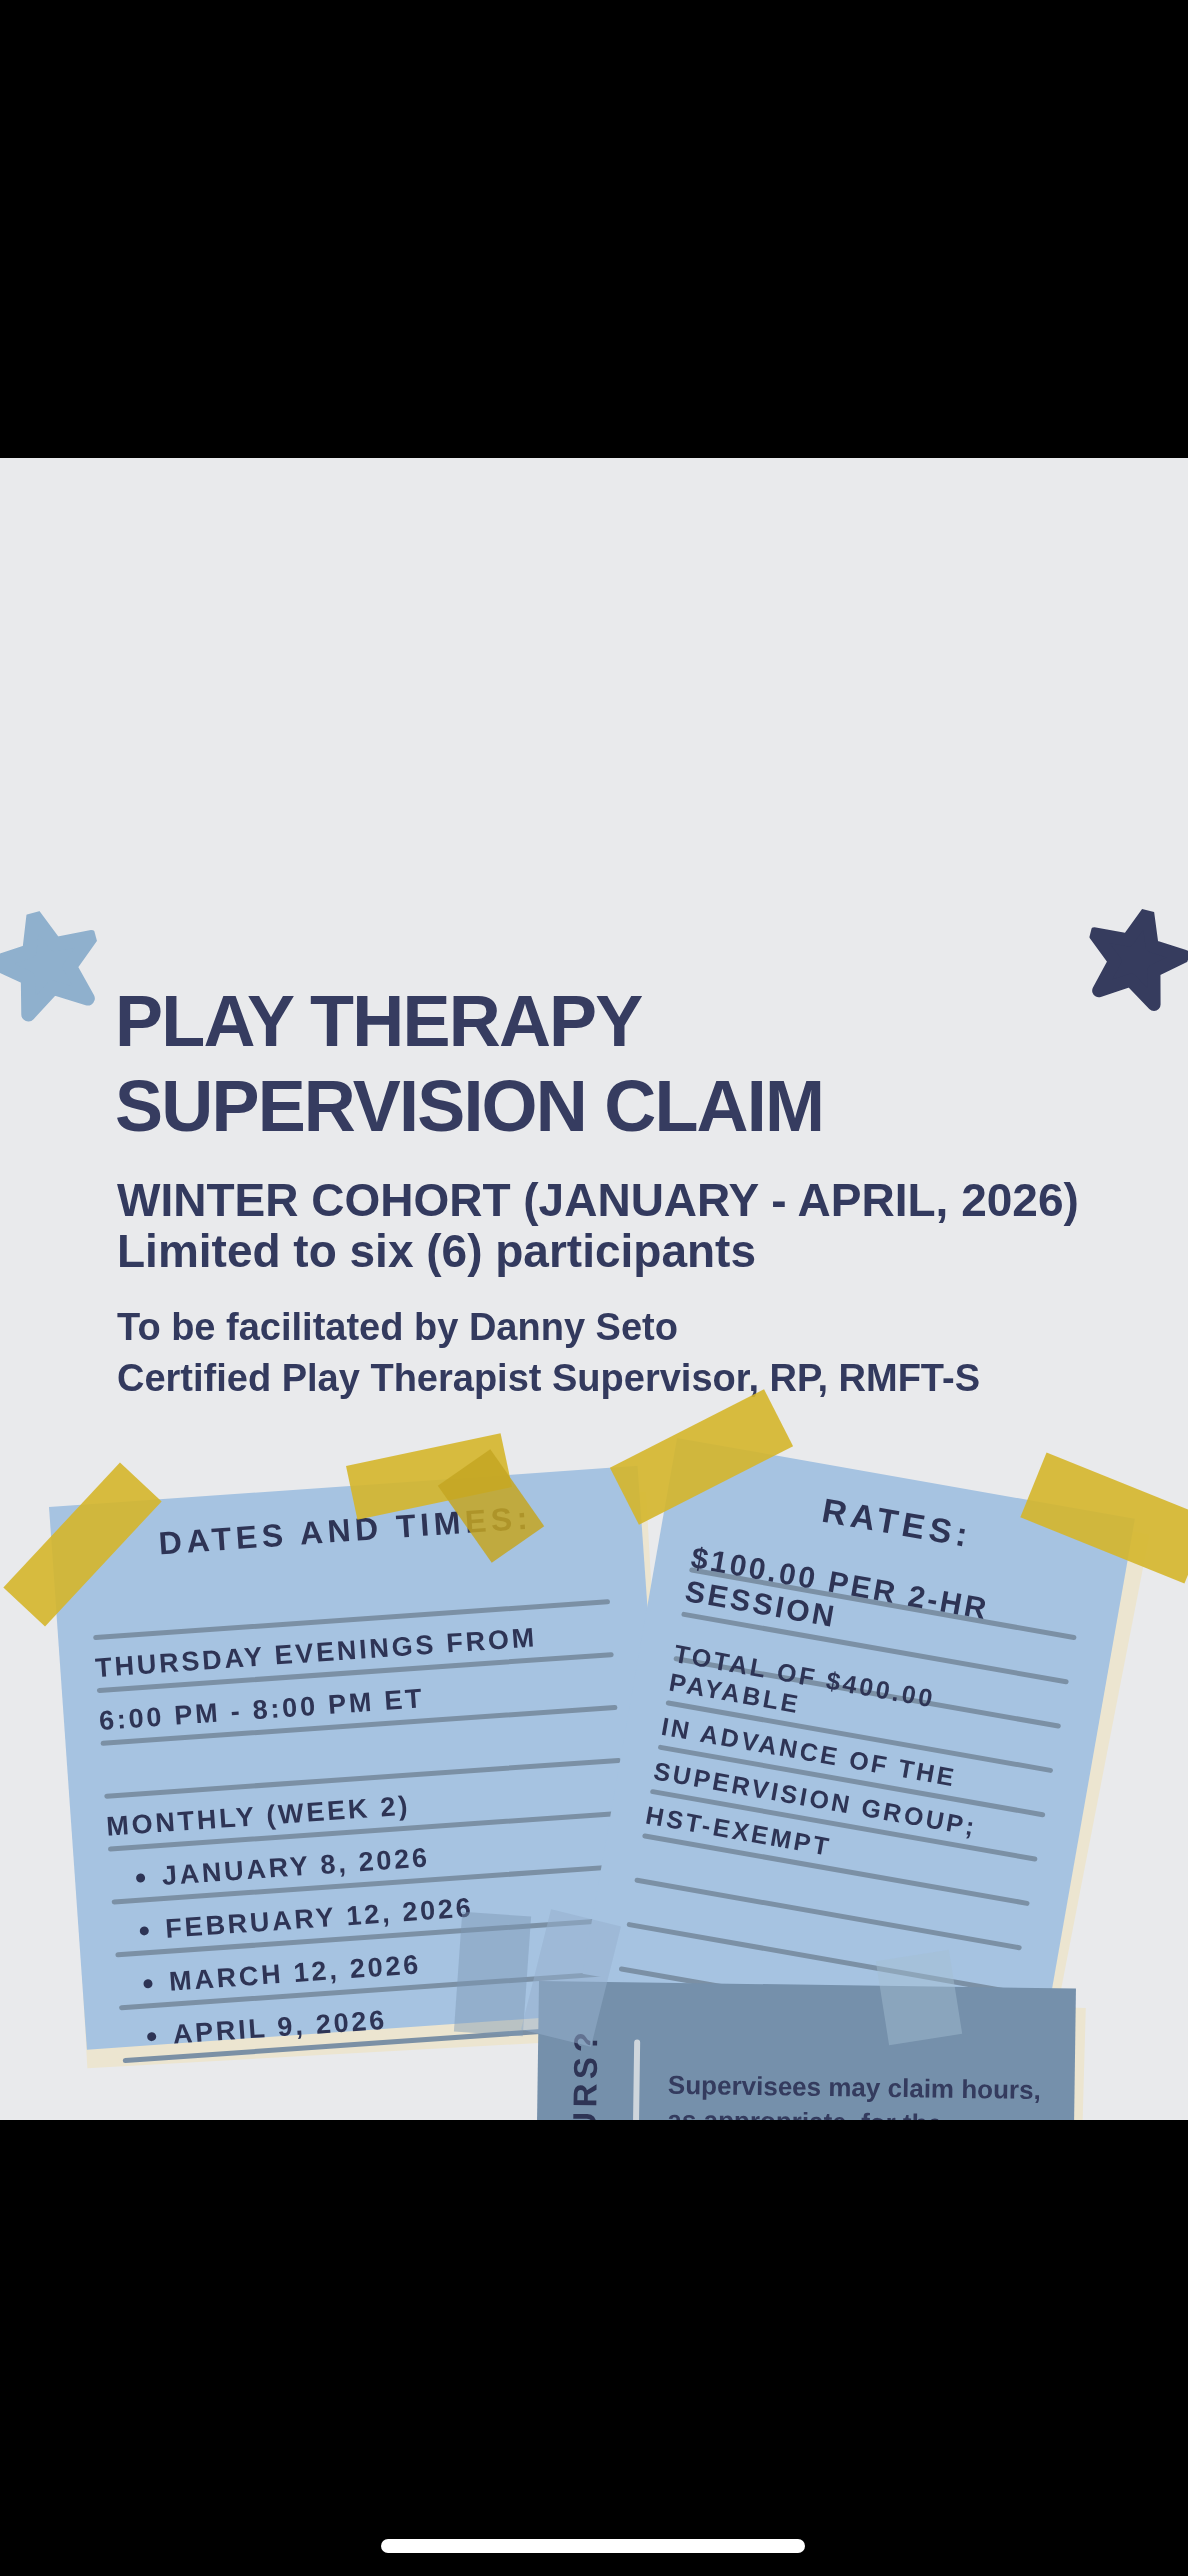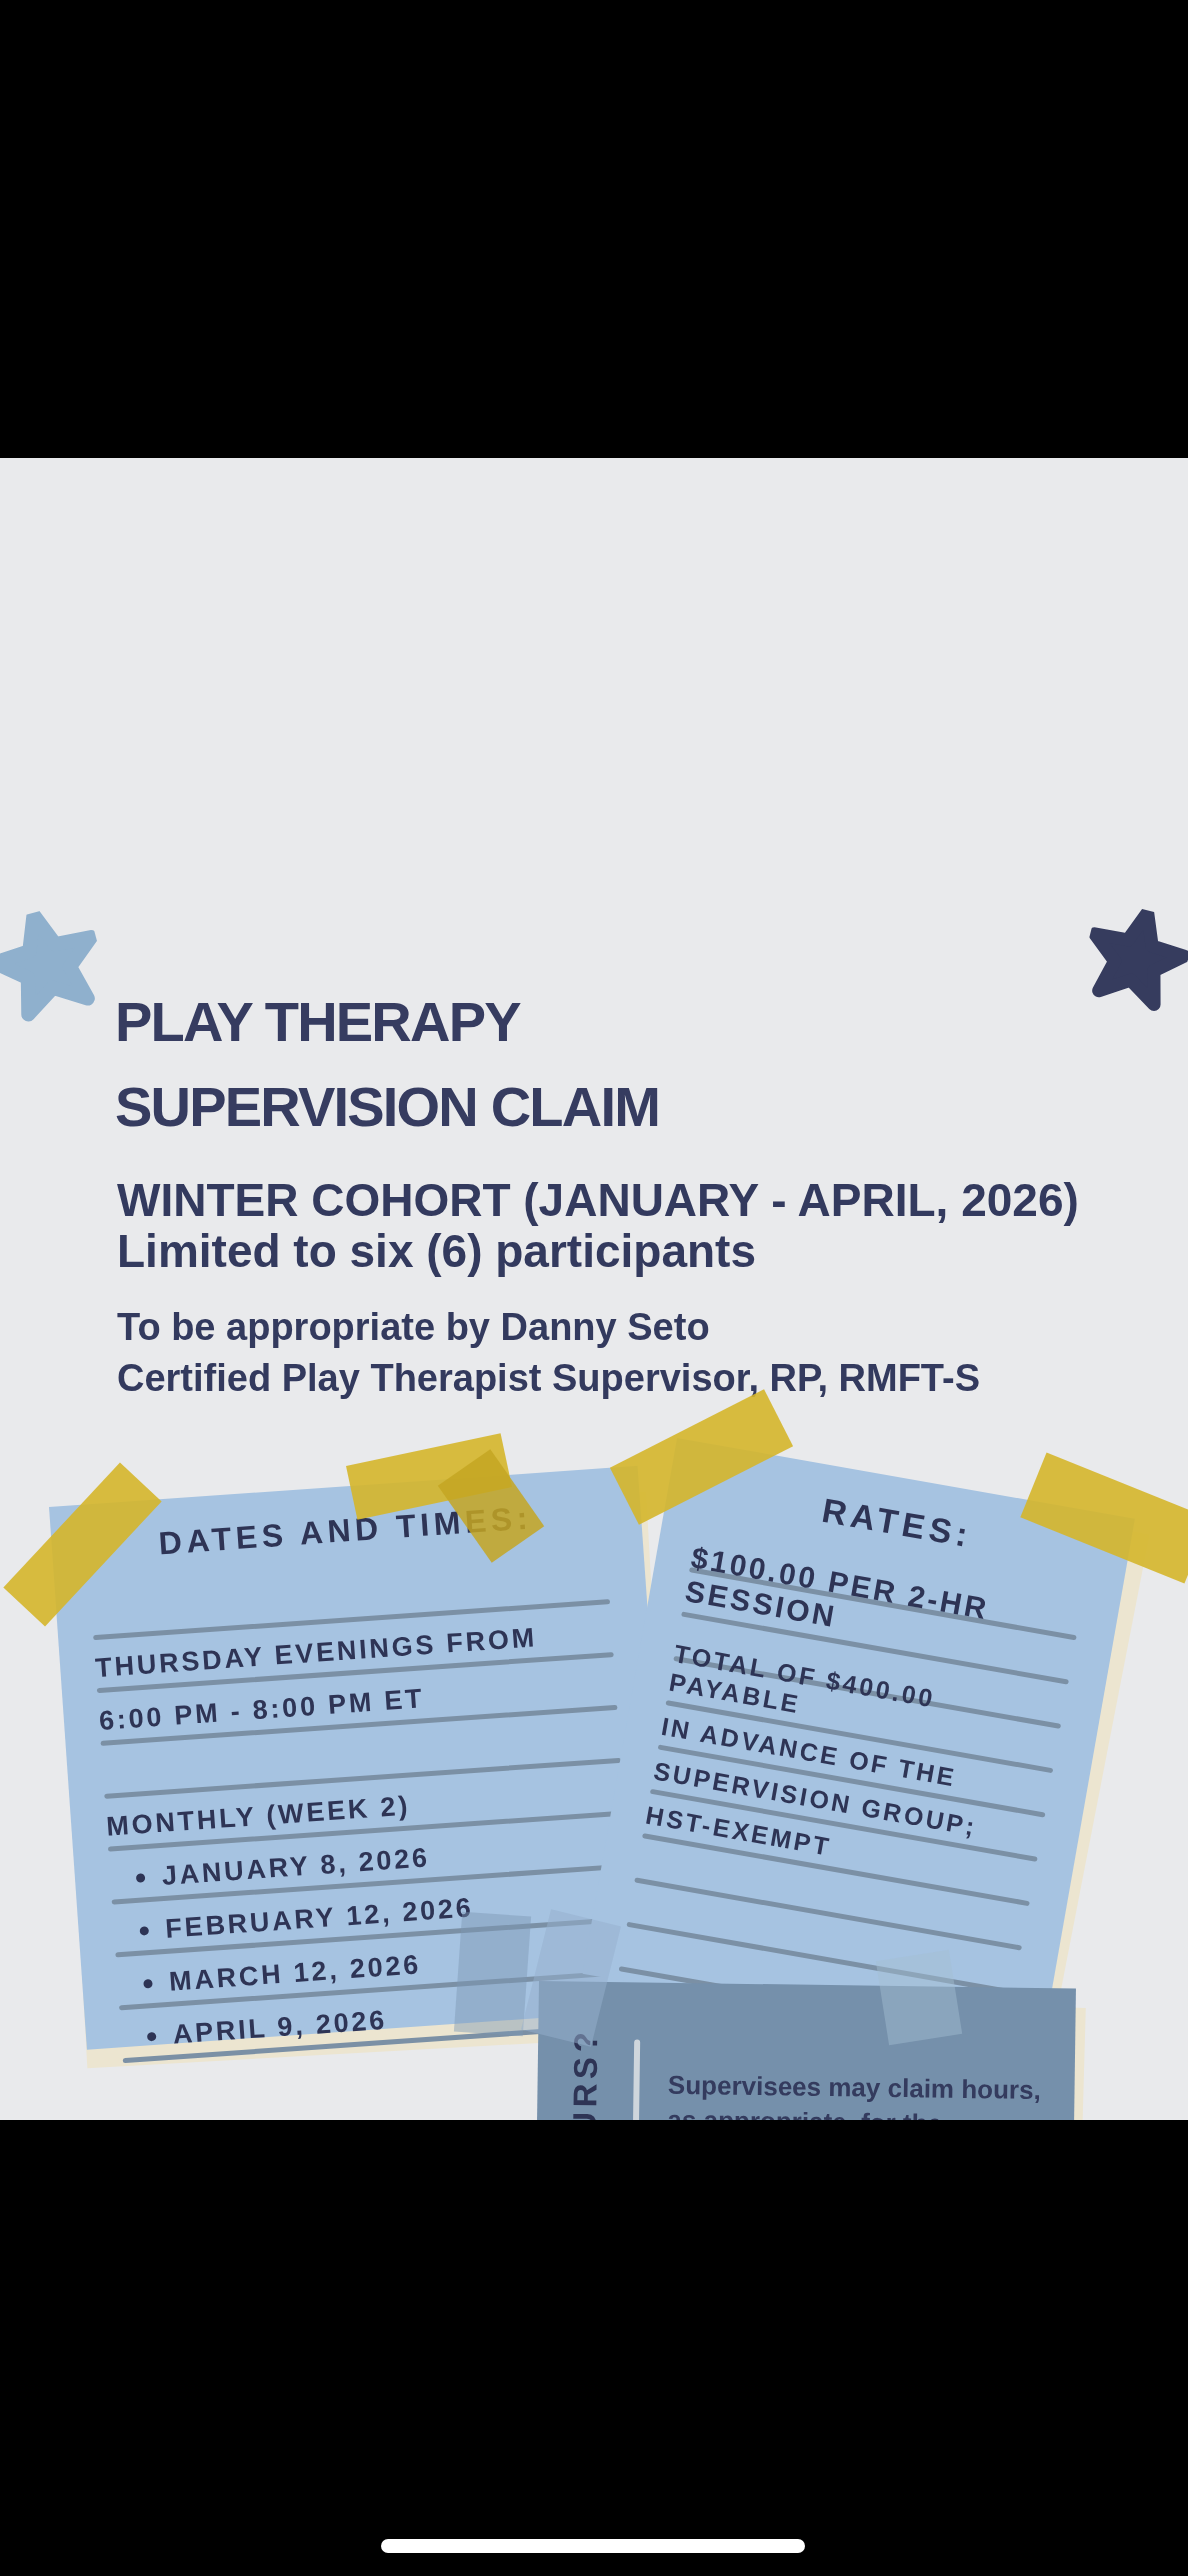--- a/index.html
+++ b/index.html
@@ -1,21 +1,21 @@
 <!DOCTYPE html>
 <html style="font-size:14.7px"><head>
 <meta charset="utf-8">
 <style>
   html,body{margin:0;padding:0;background:#000;}
   #phone{position:relative;width:1188px;height:2576px;background:#000;overflow:hidden;
          font-family:"Liberation Sans",sans-serif;}
   #flyer{position:absolute;left:0;top:458px;width:1188px;height:1662px;background:#e9eaec;overflow:hidden;}
 
   
-  .title{position:absolute;left:115px;top:521px;font-size:56px;line-height:85px;font-weight:700;
+  .title{position:absolute;left:115px;top:521px;font-size:72px;line-height:85px;font-weight:700;
          letter-spacing:-1.8px;color:#363c60;white-space:nowrap;}
   .subtitle{position:absolute;left:117px;top:717px;font-size:46px;line-height:51px;font-weight:700;
             color:#333a5e;white-space:nowrap;}
   .facilitator{position:absolute;left:117px;top:844px;font-size:38px;line-height:51px;font-weight:700;
                color:#333a5e;white-space:nowrap;}
 
   
   .note{position:absolute;transform-origin:top left;}
   .note .paper{position:absolute;inset:0;}
   .shadow{position:absolute;transform-origin:top left;background:#ece5d0;}
@@ -92,21 +92,21 @@
 
     <div class="title">
       <div>PLAY THERAPY</div>
       <div>SUPERVISION CLAIM</div>
     </div>
     <div class="subtitle">
       <div>WINTER COHORT (JANUARY - APRIL, 2026)</div>
       <div>Limited to six (6) participants</div>
     </div>
     <div class="facilitator">
-      <div>To be appropriate by Danny Seto</div>
+      <div>To be facilitated by Danny Seto</div>
       <div>Certified Play Therapist Supervisor, RP, RMFT-S</div>
     </div>
 
     <div class="shadow" id="dates-shadow"></div>
     <div class="shadow" id="rates-shadow"></div>
 
     <div class="note" id="dates-note">
       <div class="paper paper-blue"></div>
       <div class="note-inner">
         <div class="note-heading">DATES AND TIMES:</div>

